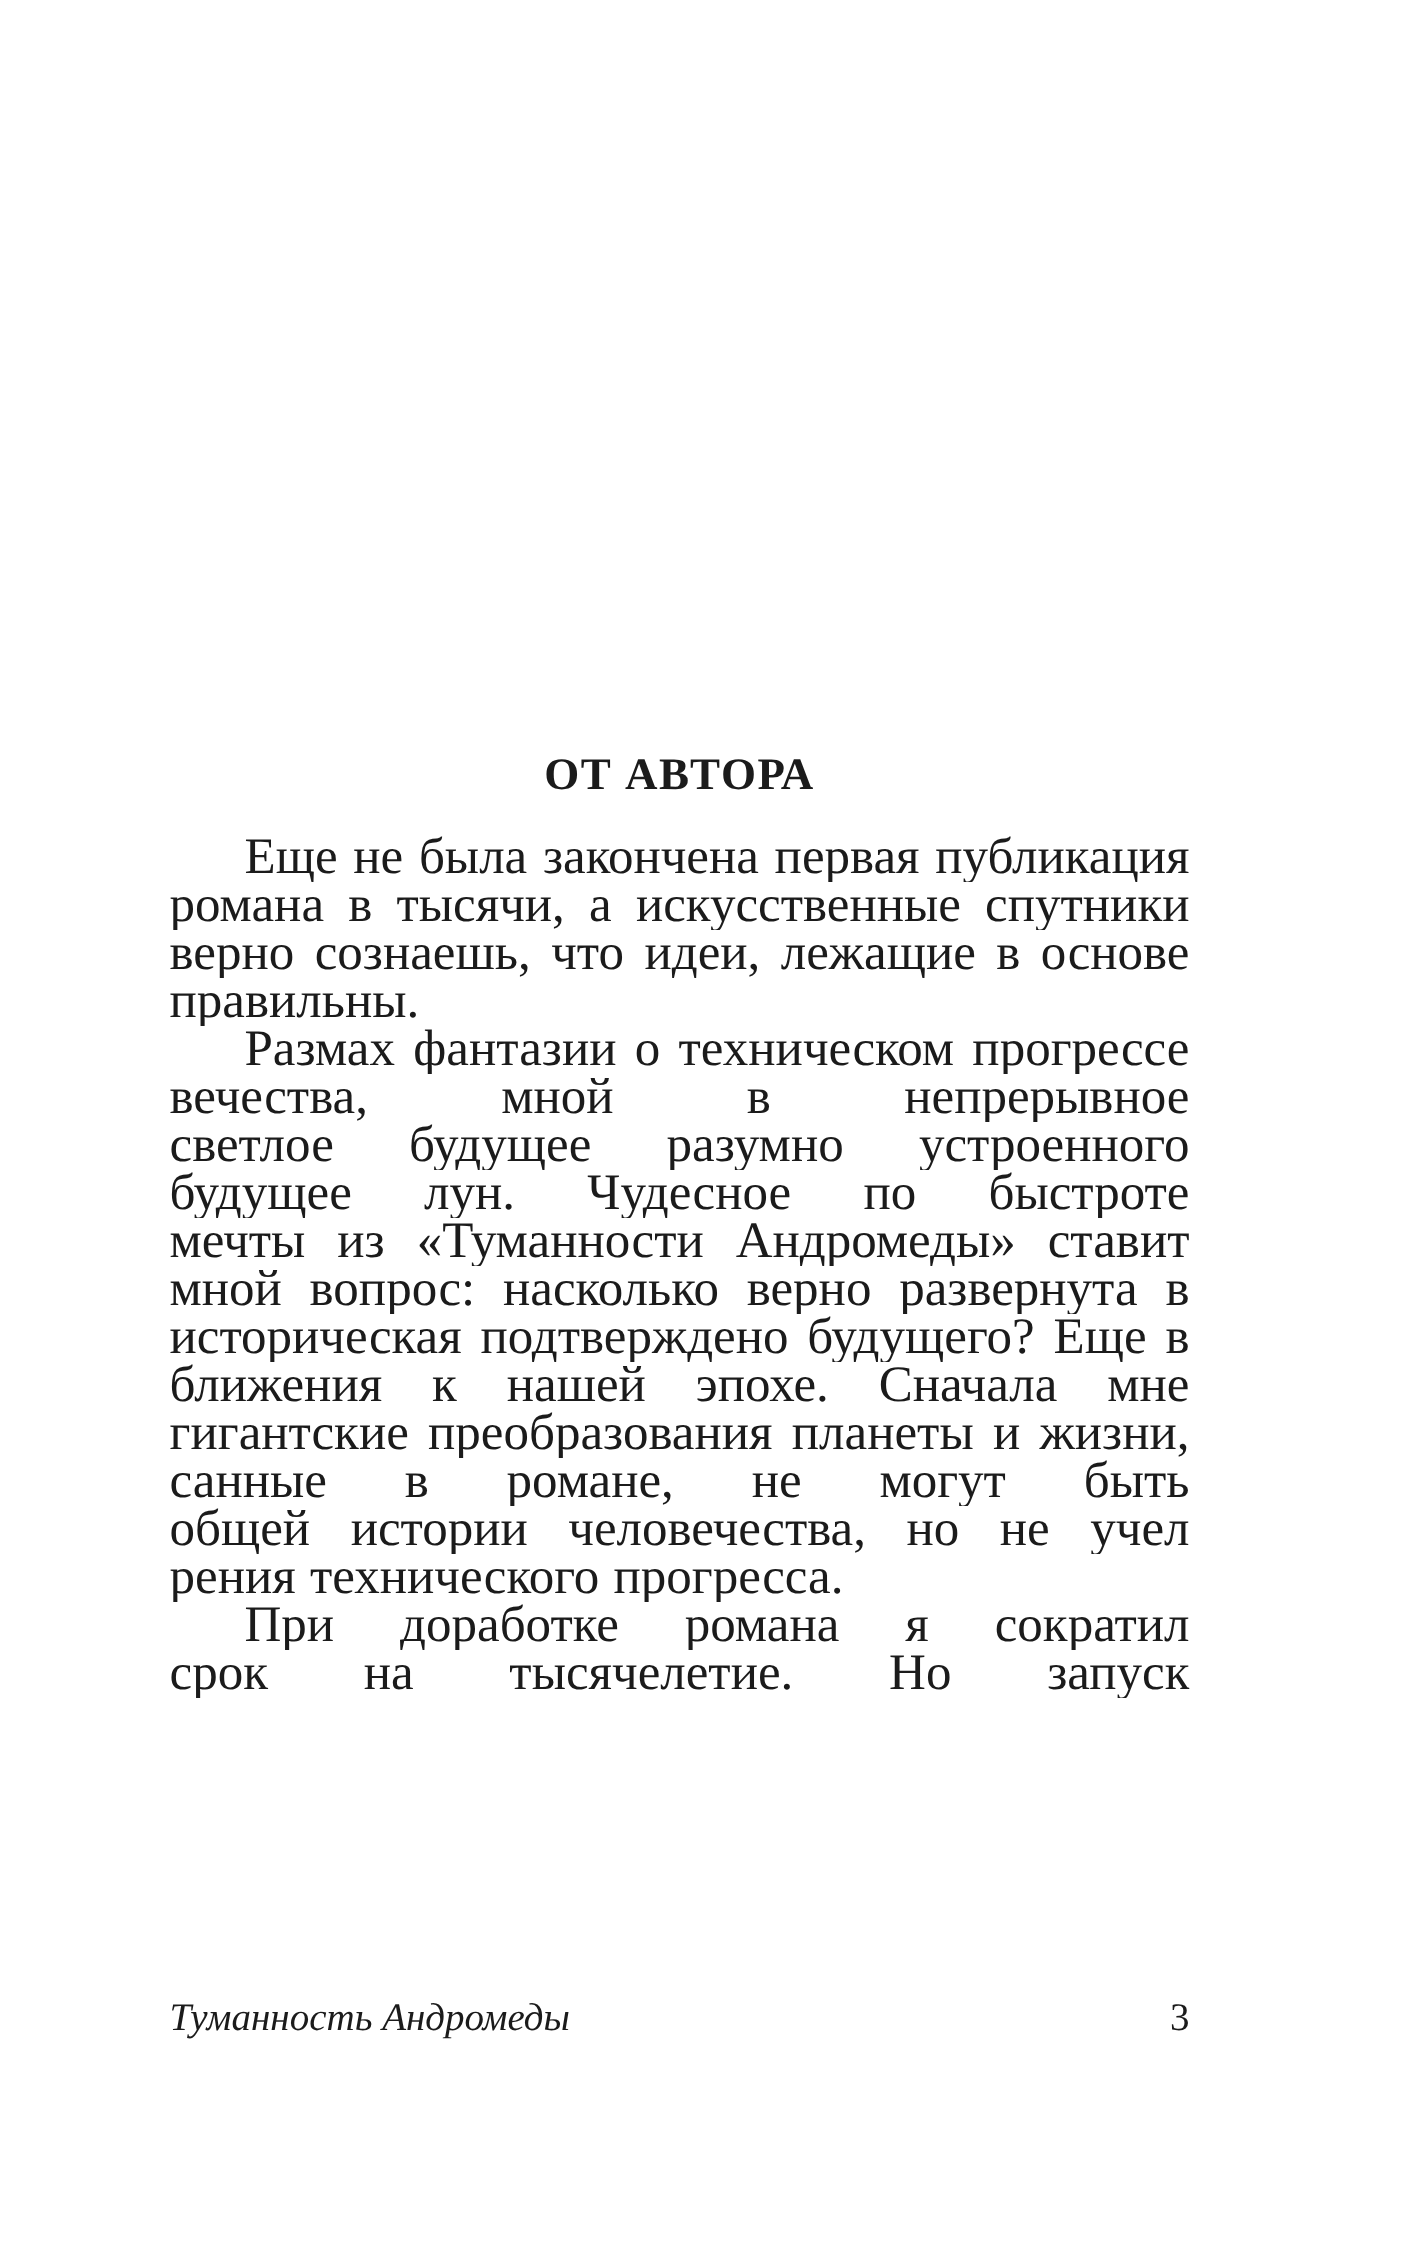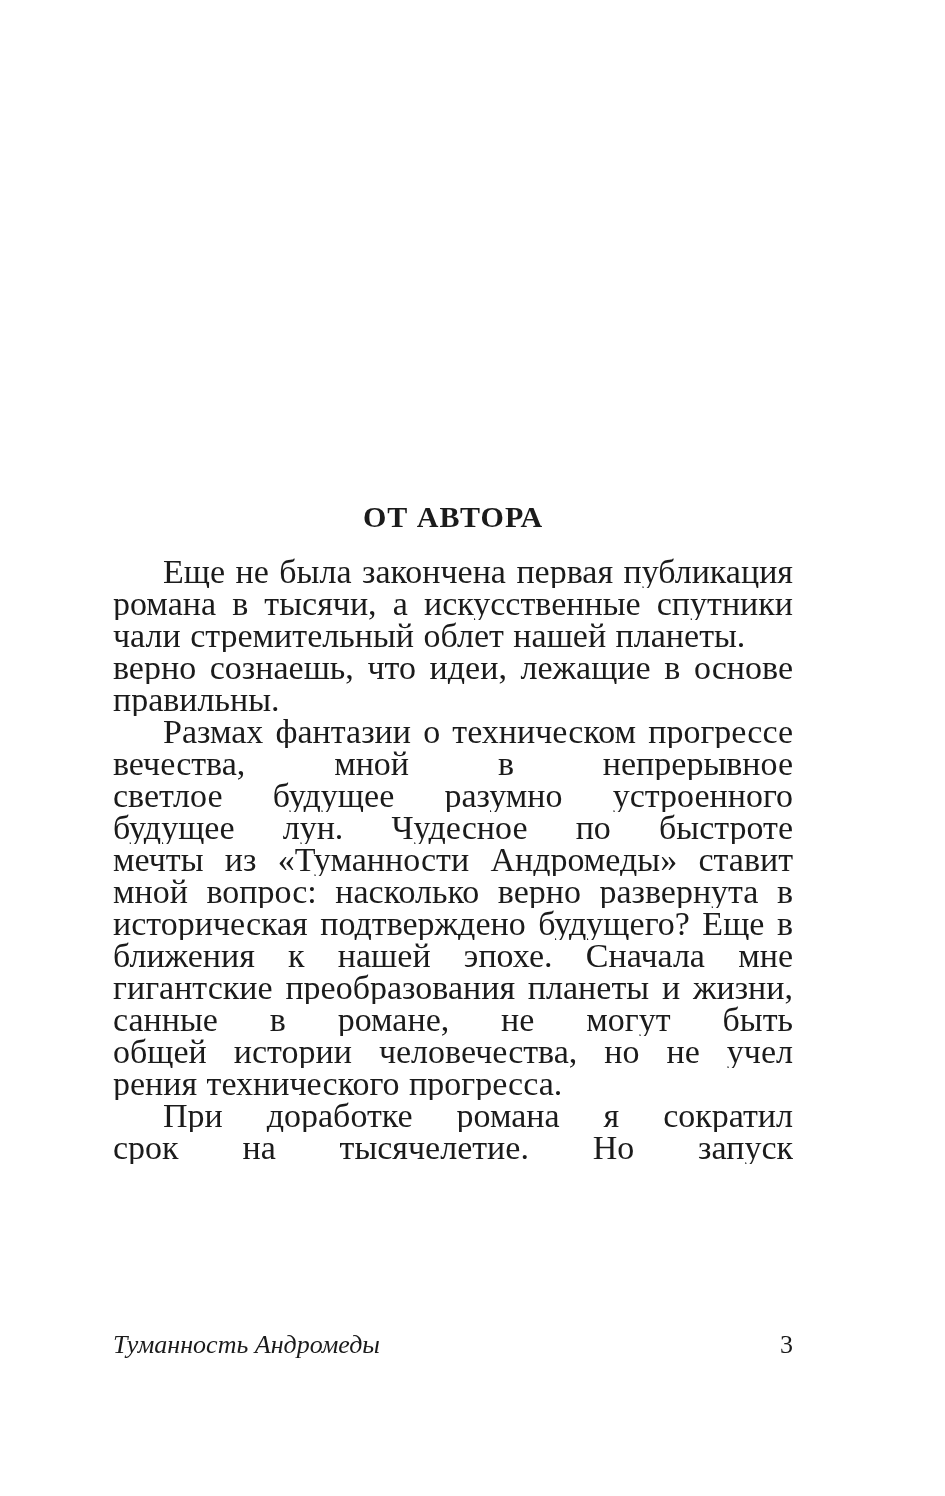--- a/index.html
+++ b/index.html
@@ -69,21 +69,20 @@
 </head>
 <body>
 
 <div class="page">
 
   <h1 class="chapter-title">ОТ АВТОРА</h1>
 
   <div class="body-text">
       <div class="text-line par-start">Еще не была закончена первая публикация этого</div>
       <div class="text-line">романа в тысячи, а искусственные спутники уже на-</div>
-      <div class="text-line par-end">чали стремительный облет нашей планеты.</div>
       <div class="text-line">верно сознаешь, что идеи, лежащие в основе романа,</div>
       <div class="text-line par-end">правильны.</div>
       <div class="text-line par-start">Размах фантазии о техническом прогрессе чело-</div>
       <div class="text-line">вечества, мной в непрерывное совершенствование и</div>
       <div class="text-line">светлое будущее разумно устроенного общества — все</div>
       <div class="text-line">будущее лун. Чудесное по быстроте исполнение одной</div>
       <div class="text-line">мечты из «Туманности Андромеды» ставит передо</div>
       <div class="text-line">мной вопрос: насколько верно развернута в романе</div>
       <div class="text-line">историческая подтверждено будущего? Еще в процессе</div>
       <div class="text-line">ближения к нашей эпохе. Сначала мне казалось, что</div>

